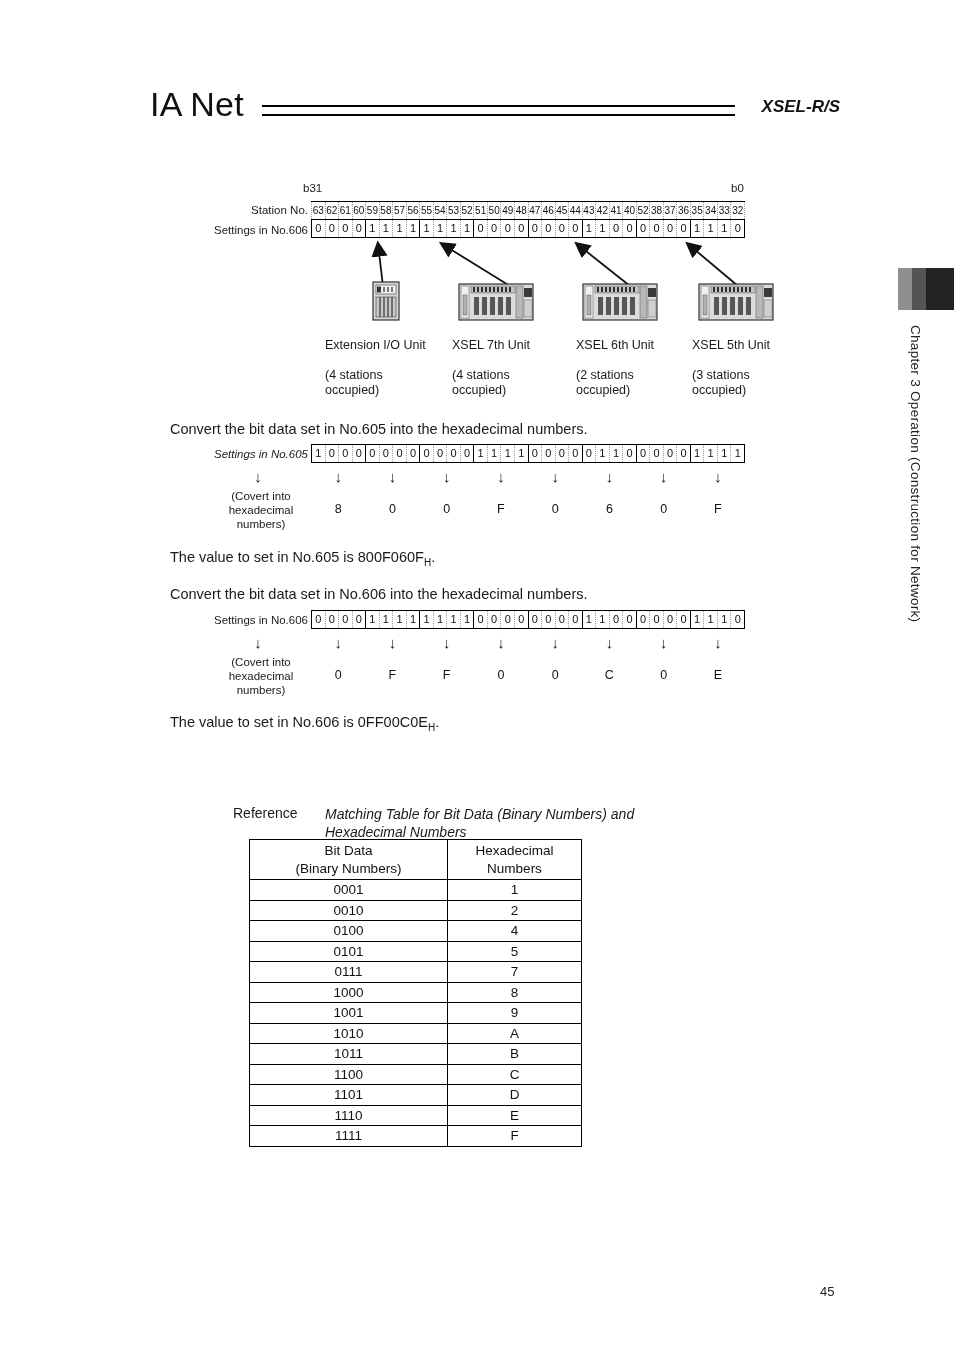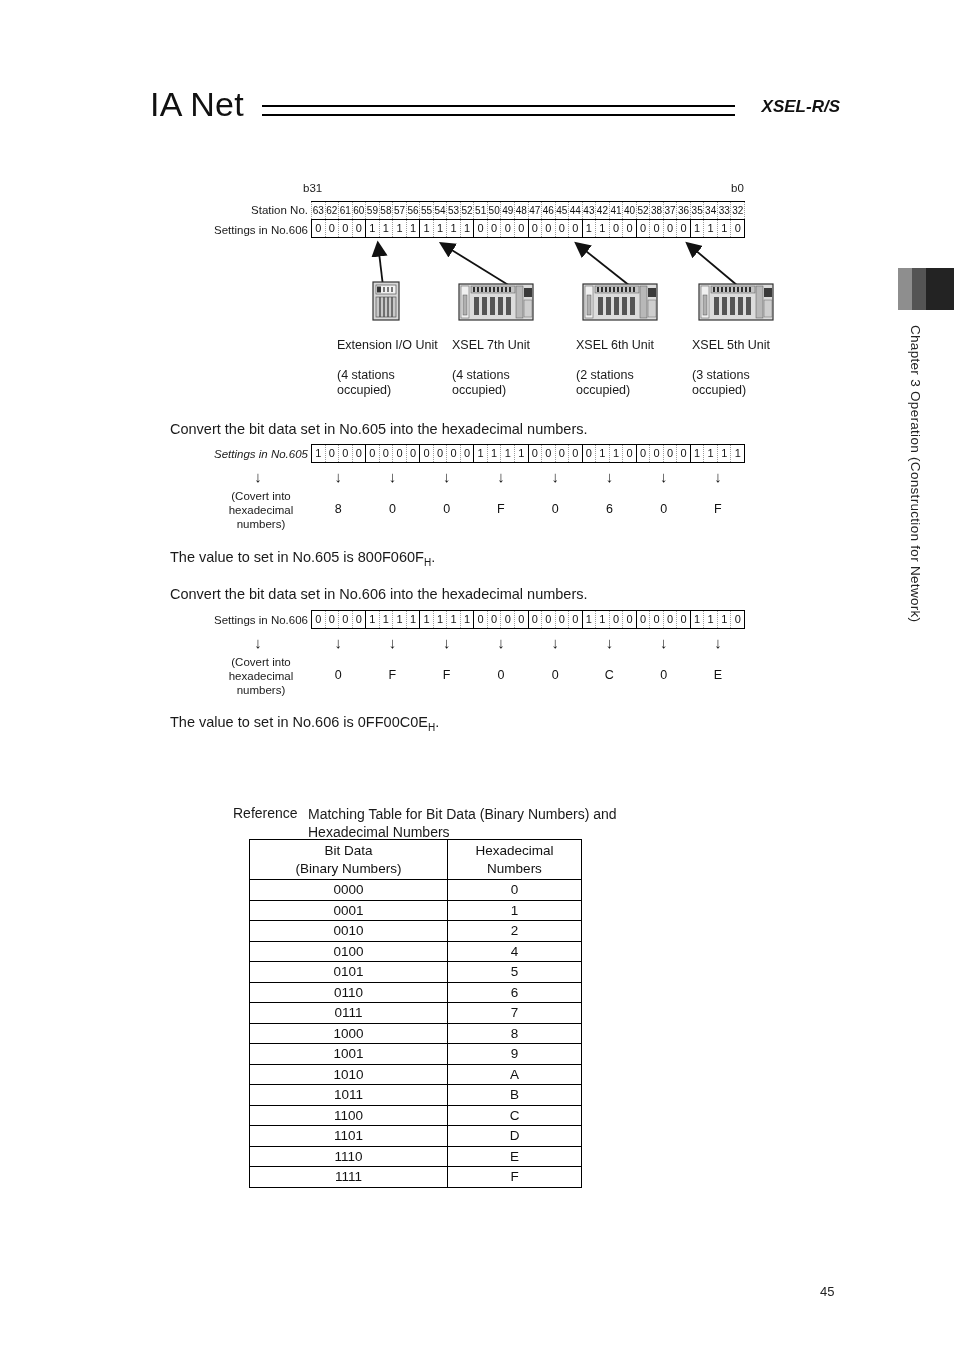--- a/index.html
+++ b/index.html
@@ -164,26 +164,27 @@
   
   #ref-label {
     position: absolute;
     left: 233px;
     top: 805px;
     font-size: 14px;
     color: #1a1a1a;
   }
   #ref-title {
     position: absolute;
-    left: 308px;
+    left: 325px;
     top: 805px;
     width: 330px;
     font-size: 14px;
     line-height: 18px;
     color: #1a1a1a;
+    font-style: italic;
   }
   #ref-table {
     position: absolute;
     left: 249px;
     top: 839px;
     width: 330px;
     border-collapse: collapse;
     table-layout: fixed;
   }
   #ref-table th, #ref-table td {
@@ -409,21 +410,21 @@
         <rect x="24" y="14" width="5" height="18"></rect>
       <rect x="32" y="14" width="5" height="18"></rect>
         <rect x="40" y="14" width="5" height="18"></rect>
       <rect x="48" y="14" width="5" height="18"></rect>
     </g>
     <rect x="58" y="3" width="7" height="32" fill="#b8b8b8" stroke="#555" stroke-width="0.5"></rect>
     <rect x="66" y="5" width="8" height="9" fill="#3a3a3a"></rect>
     <rect x="66" y="17" width="8" height="17" fill="#cfcfcf" stroke="#666" stroke-width="0.5"></rect>
   </svg>
 
-  <div class="unit-caption" style="left:325px; top:323px;margin-left:12px;">
+  <div class="unit-caption" style="left:325px; top:323px;">
     <span>Extension I/O Unit</span><br>
     <span>(4 stations
 occupied)</span>
   </div>
   <div class="unit-caption" style="left:452px; top:323px;">
     <span>XSEL 7th Unit</span><br>
     <span>(4 stations
 occupied)</span>
   </div>
   <div class="unit-caption" style="left:576px; top:323px;">
@@ -589,42 +590,34 @@
     <thead>
       <tr>
         <th style="width:197px; white-space:pre-line;">Bit Data
 (Binary Numbers)</th>
         <th style="width:133px; white-space:pre-line;">Hexadecimal
 Numbers</th>
       </tr>
     </thead>
     <tbody id="ref-table-body">
         <tr>
-          <td>0000</td>
-          <td>0</td>
-        </tr>
-        <tr>
           <td>0001</td>
           <td>1</td>
         </tr>
         <tr>
           <td>0010</td>
           <td>2</td>
         </tr>
         <tr>
           <td>0100</td>
           <td>4</td>
         </tr>
         <tr>
           <td>0101</td>
           <td>5</td>
-        </tr>
-        <tr>
-          <td>0110</td>
-          <td>6</td>
         </tr>
         <tr>
           <td>0111</td>
           <td>7</td>
         </tr>
         <tr>
           <td>1000</td>
           <td>8</td>
         </tr>
         <tr>

